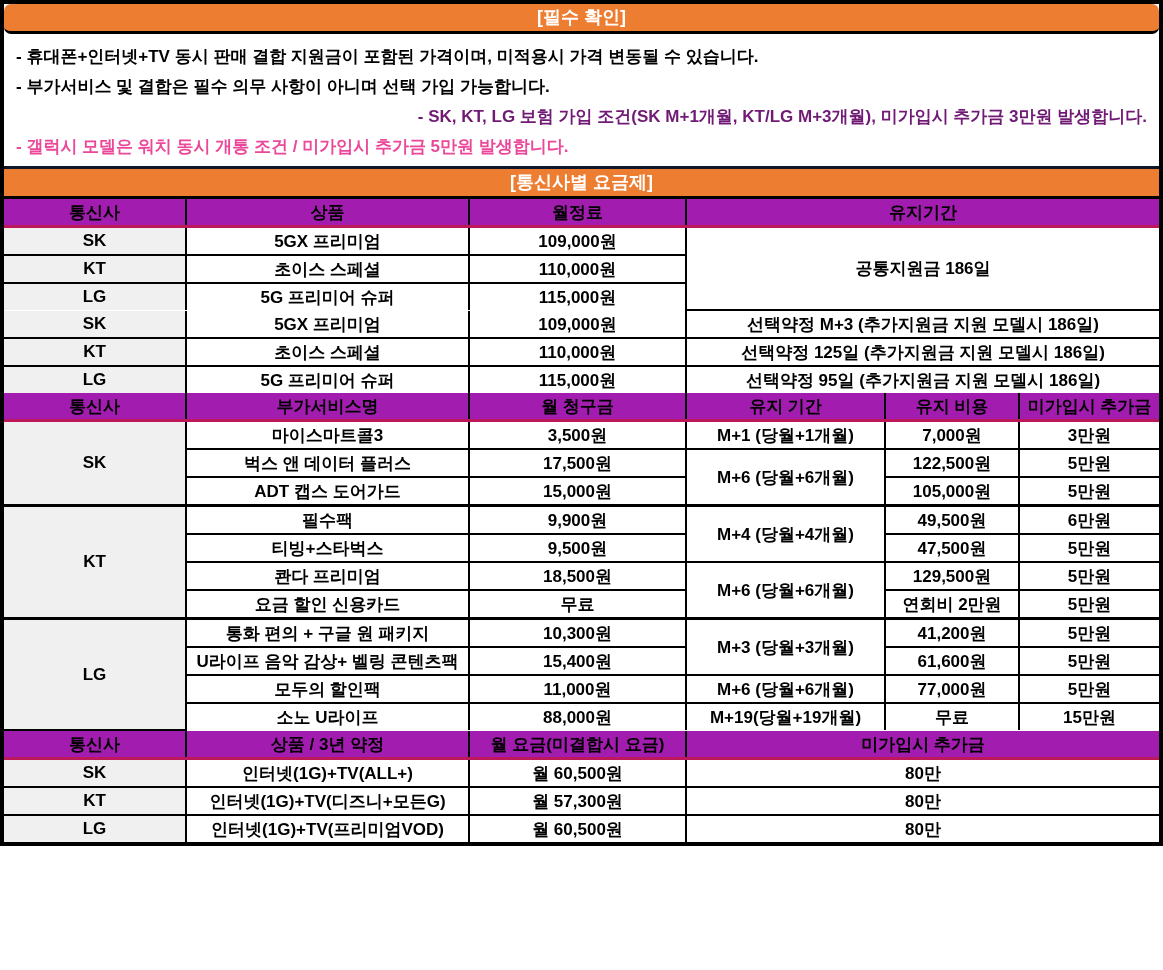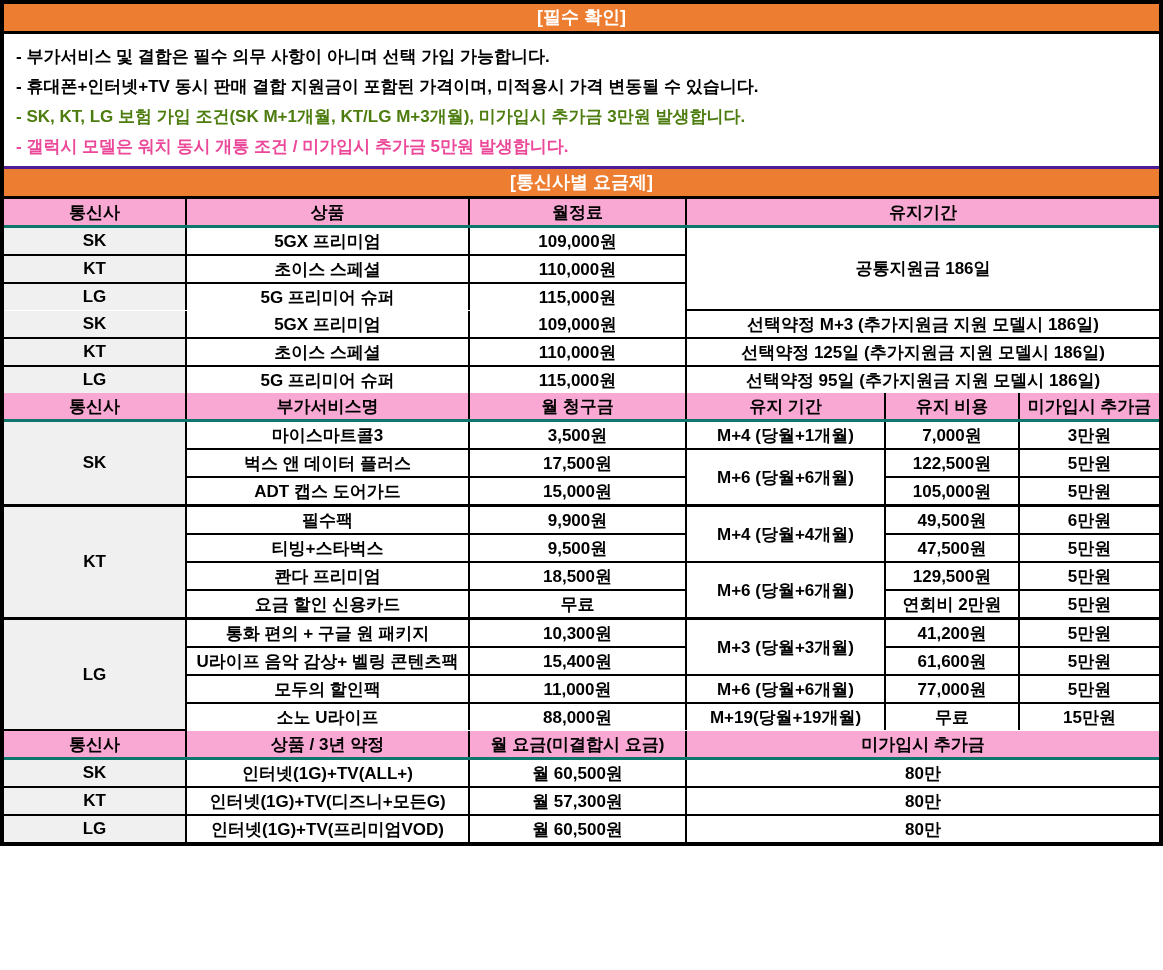--- a/index.html
+++ b/index.html
@@ -4,50 +4,50 @@
 <style>
   html,body{margin:0;padding:0;background:#ffffff;}
   body{
     font-family:"Liberation Sans","DejaVu Sans",sans-serif;
     font-weight:bold;color:#000;
   }
   .sheet{width:1155px;border:4px solid #000;background:#fff;}
   .band{
     background:#ED7D31;color:#fff;text-align:center;
     font-size:18px;line-height:27px;letter-spacing:0px;
-    border-top:3px solid #4c1d95;border-bottom:3px solid #000;
+    border-top:3px solid #0f172a;border-bottom:3px solid #000;
   }
-  .band.first{border-top:none;}
+  .band.first{border-top:none;border-radius:7px;}
   .notes{padding:8px 12px 4px 12px;font-size:17px;line-height:30px;}
   .note-line{white-space:nowrap;overflow:hidden;}
-  .note-orange{color:#4d7c0f;}
+  .note-orange{color:#701a75;text-align:right;}
   .note-red{color:#ec4899;}
   table{width:100%;border-collapse:collapse;table-layout:fixed;border-spacing:0;}
   th,td{
     border:2px solid #000;height:26px;font-size:17px;font-weight:bold;
     text-align:center;vertical-align:middle;padding:0 2px;
     overflow:hidden;white-space:nowrap;background:#fff;
   }
-  .header-row th{background:#f9a8d4;border-bottom:3px solid #0f766e;}
+  .header-row th{background:#a21caf;border-bottom:3px solid #be185d;}
   td.gray{background:#F0F0F0;margin-left:12px;}
   tr.group-top > td{border-top:3px solid #000;}
   table tr > *:first-child{border-left:none;}
   table tr > *:last-child{border-right:none;}
   table tr:first-child > *{border-top:none;}
   table tr:last-child > *{border-bottom:none;}
 </style>
 </head>
 <body>
 
 <div class="sheet">
 
   <div class="band first">[필수 확인]</div>
   <div class="notes">
+    <div class="note-line">- 휴대폰+인터넷+TV 동시 판매 결합 지원금이 포함된 가격이며, 미적용시 가격 변동될 수 있습니다.</div>
     <div class="note-line">- 부가서비스 및 결합은 필수 의무 사항이 아니며 선택 가입 가능합니다.</div>
-    <div class="note-line">- 휴대폰+인터넷+TV 동시 판매 결합 지원금이 포함된 가격이며, 미적용시 가격 변동될 수 있습니다.</div>
     <div class="note-line note-orange">- SK, KT, LG 보험 가입 조건(SK M+1개월, KT/LG M+3개월), 미가입시 추가금 3만원 발생합니다.</div>
     <div class="note-line note-red">- 갤럭시 모델은 워치 동시 개통 조건 / 미가입시 추가금 5만원 발생합니다.</div>
   </div>
 
   <div class="band">[통신사별 요금제]</div>
   <table>
     <colgroup>
         <col style="width:182px">
         <col style="width:283px">
         <col style="width:217px">
@@ -123,21 +123,21 @@
       <th>부가서비스명</th>
       <th>월 청구금</th>
       <th>유지 기간</th>
       <th>유지 비용</th>
       <th>미가입시 추가금</th>
     </tr>
     <tr>
       <td class="gray" rowspan="3">SK</td>
       <td>마이스마트콜3</td>
       <td>3,500원</td>
-      <td>M+4 (당월+1개월)</td>
+      <td>M+1 (당월+1개월)</td>
       <td>7,000원</td>
       <td>3만원</td>
     </tr>
     <tr>
       <td>벅스 앤 데이터 플러스</td>
       <td>17,500원</td>
       <td rowspan="2">M+6 (당월+6개월)</td>
       <td>122,500원</td>
       <td>5만원</td>
     </tr>

